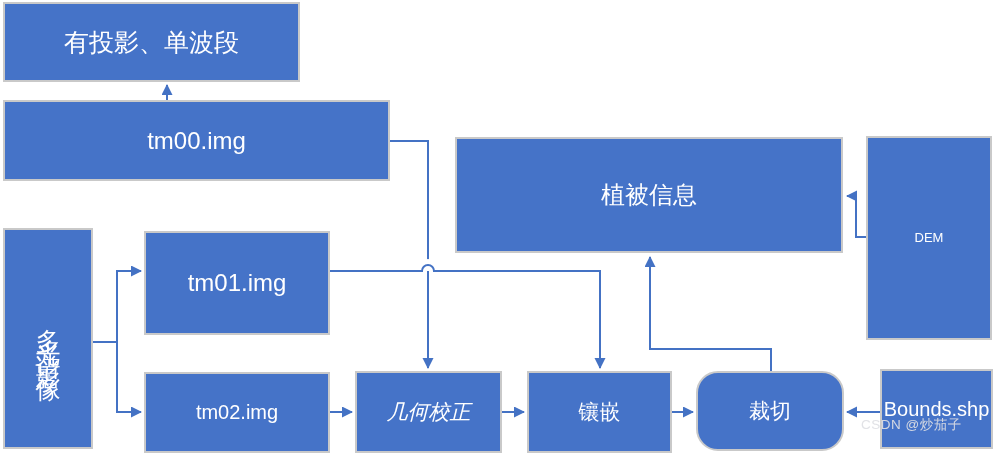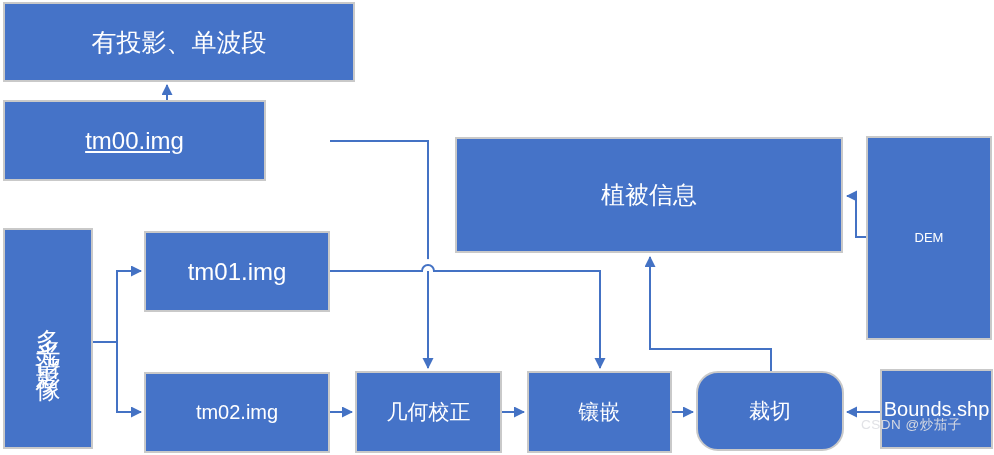--- a/index.html
+++ b/index.html
@@ -27,31 +27,31 @@
     background: var(--fill, #4573c8);
     border: 2px solid var(--bord, #c9c9c9);
     color: var(--txt, #ffffff);
     display: flex;
     align-items: center;
     justify-content: center;
     text-align: center;
     z-index: 2;
     line-height: 1.15;
   }
-  .b-proj  { left: 3px;   top: 2px;   width: 352px; height: 80px;  font-size: 25px; }
-  .b-tm00  { left: 3px;   top: 100px; width: 263px; height: 81px;  font-size: 24px; text-decoration: underline; }
+  .b-proj  { left: 3px;   top: 2px;   width: 297px; height: 80px;  font-size: 25px; }
+  .b-tm00  { left: 3px;   top: 100px; width: 387px; height: 81px;  font-size: 24px; }
   .b-multi { left: 3px;   top: 228px; width: 90px;  height: 221px; font-size: 25px; }
   .b-multi .vtext {
     writing-mode: vertical-rl;
     text-orientation: upright;
     letter-spacing: 12px;
   }
-  .b-tm01  { left: 144px; top: 231px; width: 186px; height: 81px;  font-size: 24px; }
+  .b-tm01  { left: 144px; top: 231px; width: 186px; height: 104px;  font-size: 24px; }
   .b-tm02  { left: 144px; top: 372px; width: 186px; height: 81px;  font-size: 20px; }
-  .b-geo   { left: 355px; top: 371px; width: 147px; height: 82px;  font-size: 21px; }
+  .b-geo   { left: 355px; top: 371px; width: 147px; height: 82px;  font-size: 21px; font-style: italic; }
   .b-mos   { left: 527px; top: 371px; width: 145px; height: 82px;  font-size: 21px; }
   .b-clip  { left: 696px; top: 371px; width: 148px; height: 80px;  font-size: 21px; border-radius: 22px; }
   .b-bnd   { left: 880px; top: 369px; width: 113px; height: 80px;  font-size: 20px; }
   .b-veg   { left: 455px; top: 137px; width: 388px; height: 116px; font-size: 24px; }
   .b-dem   { left: 866px; top: 136px; width: 126px; height: 204px; font-size: 13px; text-align: right; }
   .watermark {
     position: absolute;
     left: 861px;
     top: 416px;
     z-index: 3;

